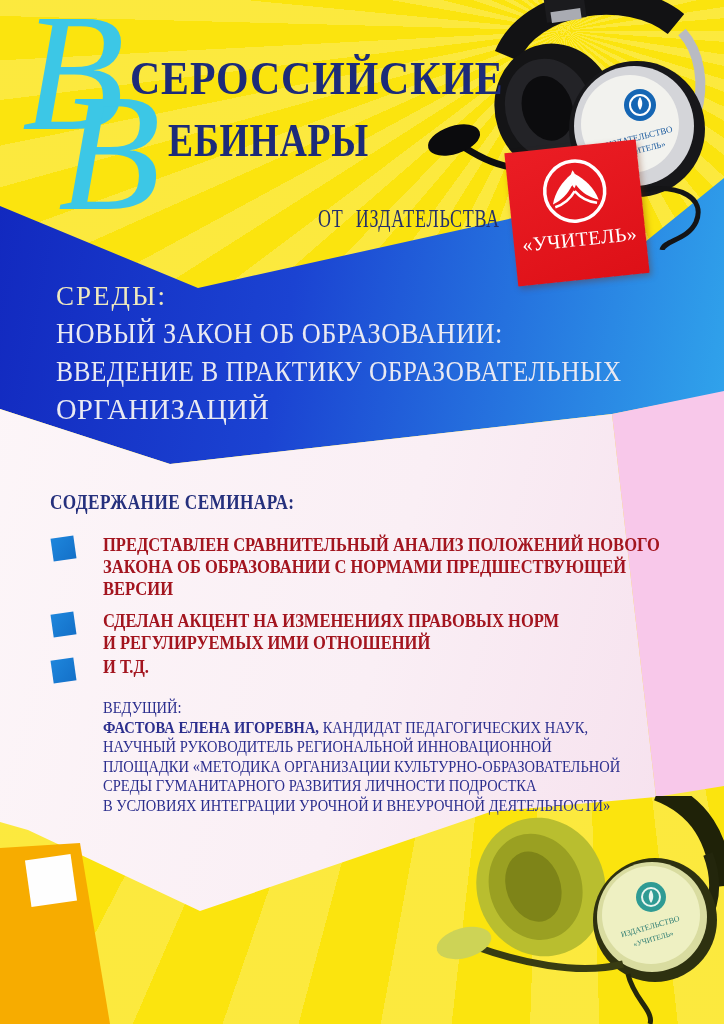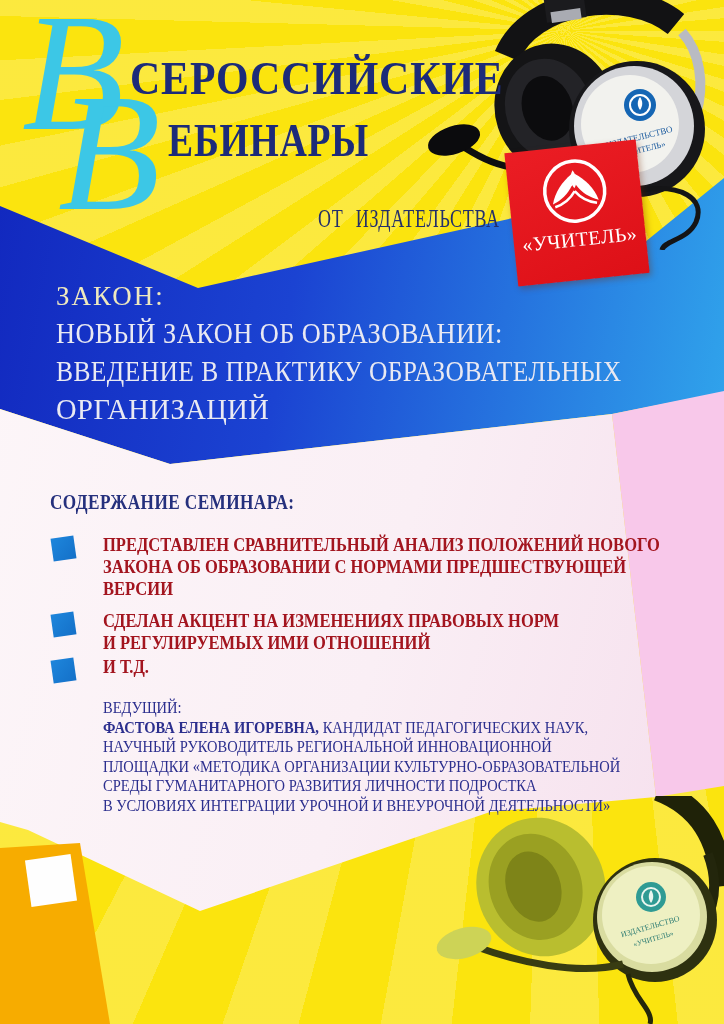--- a/index.html
+++ b/index.html
@@ -175,21 +175,21 @@
     </svg>
     <div class="badge-name">«УЧИТЕЛЬ»</div>
   </div>
 
   <div class="big-letter first">В</div>
   <div class="title-line l1">СЕРОССИЙСКИЕ</div>
   <div class="big-letter second">В</div>
   <div class="title-line l2">ЕБИНАРЫ</div>
   <div class="from-publisher">ОТ  ИЗДАТЕЛЬСТВА</div>
 
-  <div class="theme-label">ЗАКОН:</div>
+  <div class="theme-label">СРЕДЫ:</div>
   <div class="theme-line t1">НОВЫЙ ЗАКОН ОБ ОБРАЗОВАНИИ:</div>
   <div class="theme-line t2">ВВЕДЕНИЕ В ПРАКТИКУ ОБРАЗОВАТЕЛЬНЫХ</div>
   <div class="theme-line t3">ОРГАНИЗАЦИЙ</div>
 
   <div class="content-heading">СОДЕРЖАНИЕ СЕМИНАРА:</div>
 
   <div class="bullet-square b1"></div>
   <div class="bullet-text b1">
     <div>ПРЕДСТАВЛЕН СРАВНИТЕЛЬНЫЙ АНАЛИЗ ПОЛОЖЕНИЙ НОВОГО</div>
     <div>ЗАКОНА ОБ ОБРАЗОВАНИИ С НОРМАМИ ПРЕДШЕСТВУЮЩЕЙ</div>

